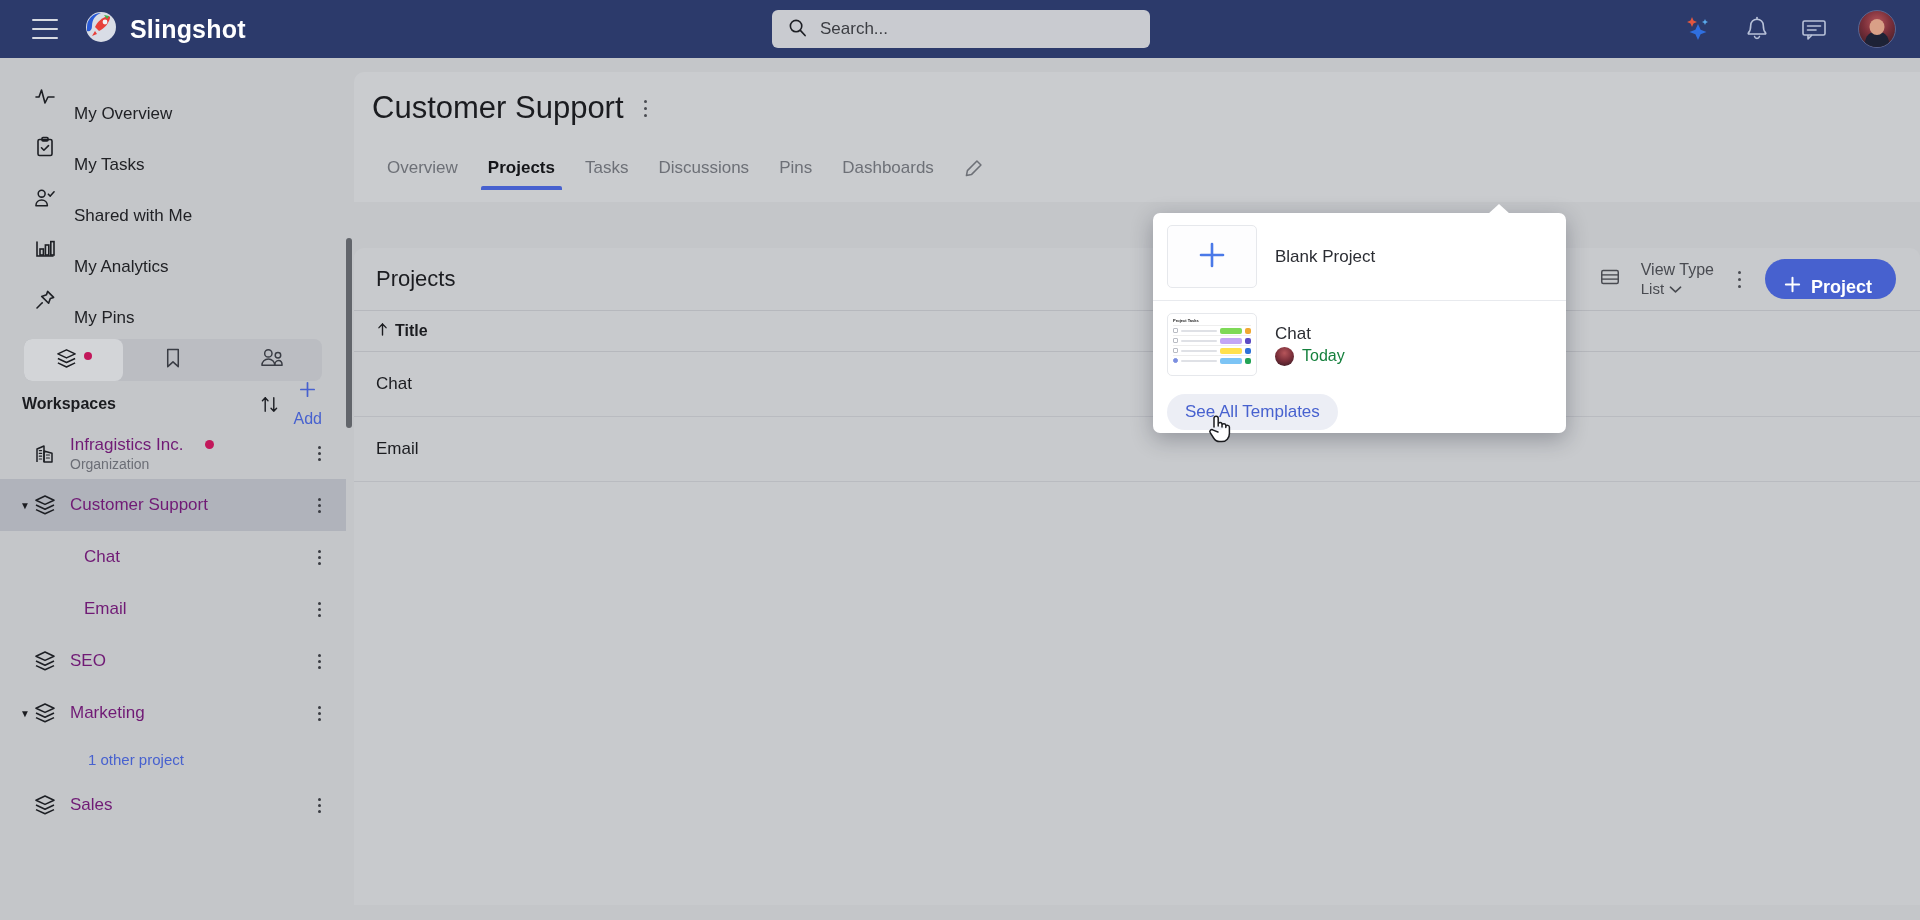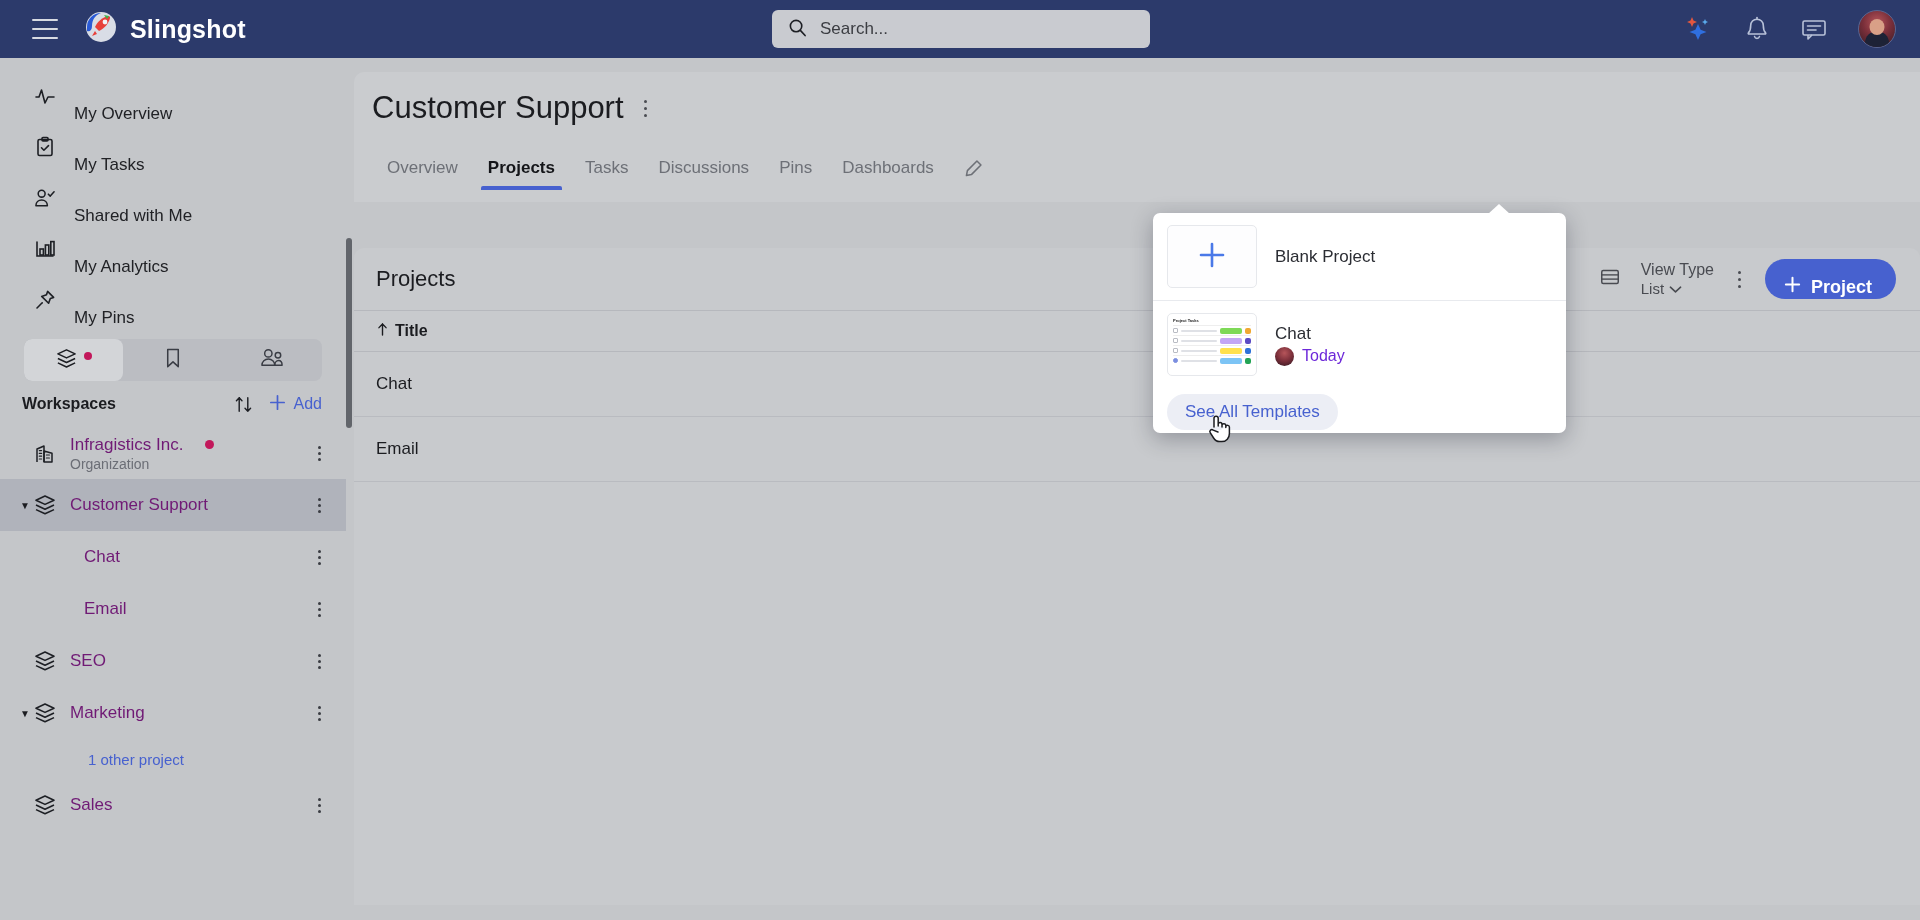--- a/index.html
+++ b/index.html
@@ -94,21 +94,21 @@
   }
 
   .ws-head {
     height: 46px; display: flex; align-items: center;
     padding: 0 24px 0 22px; gap: 10px;
   }
   .ws-title { font-size: 16px; font-weight: bold; color: #1b1c20; flex: 1; }
   .ws-sort { cursor: pointer; display: flex; align-items: center; padding: 4px; }
   .ws-add {
     display: flex; align-items: center; gap: 7px;
-    color: #4761cf; font-size: 16px; cursor: pointer;
+    color: #4761cf; font-size: 16px; cursor: pointer; flex-direction: column;
   }
 
   .ws-row {
     min-height: 52px; display: flex; align-items: center;
     padding-left: 18px; padding-right: 16px; cursor: pointer; position: relative;
   }
   .ws-row.selected { background: #b0b3bb; }
   .caret {
     width: 14px; flex: 0 0 14px; display: flex; align-items: center; justify-content: center;
     color: #1b1c20; font-size: 10px;
@@ -237,21 +237,21 @@
   .tpl-bar { height: 2px; background: #dfe1e6; border-radius: 1px; flex: 1; }
   .tpl-badge { width: 22px; height: 6px; border-radius: 2px; flex: 0 0 22px; }
   .tpl-av { width: 6px; height: 6px; border-radius: 2px; flex: 0 0 6px; }
   .tpl-meta { display: flex; flex-direction: column; gap: 3px; }
   .tpl-name { font-size: 17px; color: #2b2d33; }
   .tpl-sub { display: flex; align-items: center; gap: 8px; }
   .tpl-avatar {
     width: 19px; height: 19px; border-radius: 50%;
     background: radial-gradient(circle at 50% 32%, #b6555a 0%, #7b2f3a 50%, #2a1620 100%);
   }
-  .tpl-today { font-size: 16px; color: #6d28d9; }
+  .tpl-today { font-size: 16px; color: #15803d; }
   .see-all {
     margin: 0 0 0 4px; display: inline-flex; align-items: center;
     padding: 8px 18px; border-radius: 18px;
     color: #4761cf; font-size: 17px; cursor: pointer; background: #eceef5;
   }
   .see-all-row { padding: 6px 10px 10px 10px; }
 
   .cursor-hand {
     position: absolute; left: 1207px; top: 413px; z-index: 90; pointer-events: none;
   }

